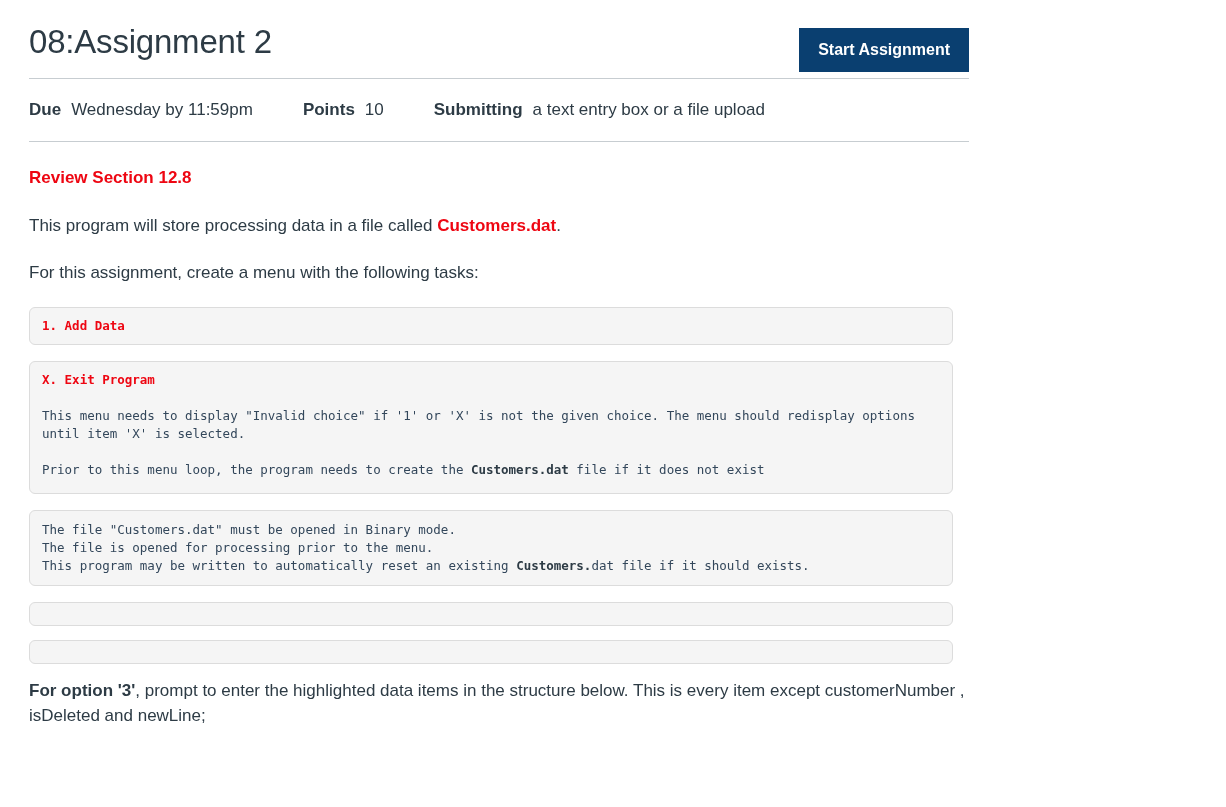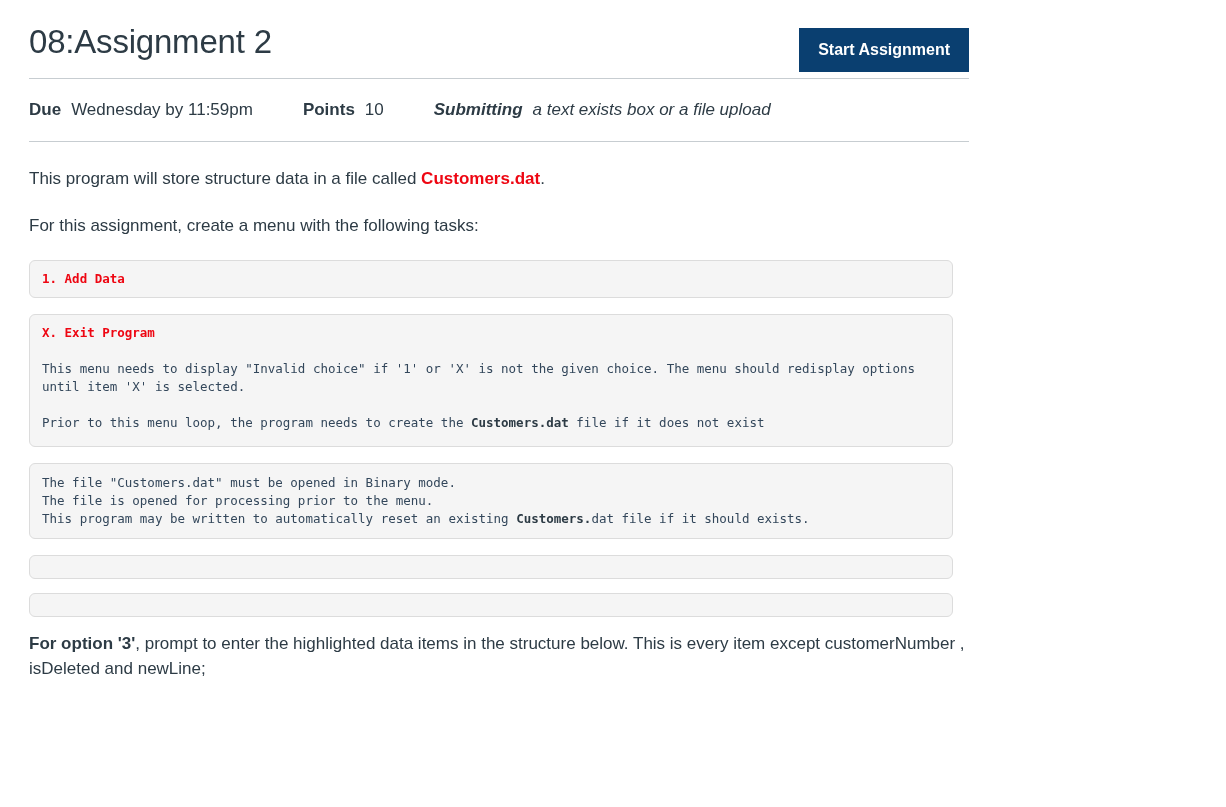--- a/index.html
+++ b/index.html
@@ -63,21 +63,21 @@
     margin: 0;
   }
   .meta-strip {
     display: flex;
     align-items: baseline;
     padding: 19px 0 20px 0;
     font-size: 17px;
     line-height: 23px;
   }
   .meta-group { display: flex; align-items: flex-end; margin-right: 50px; }
-  .meta-group:last-child { margin-right: 0; font-style: italic; }
+  .meta-group:last-child { margin-right: 0; }
   .meta-label {
     font-weight: 700;
     color: #2d3b45;
     margin-right: 10px;
     white-space: nowrap;
   }
   .meta-value {
     font-weight: 400;
     color: #2d3b45;
     white-space: nowrap;
@@ -142,30 +142,31 @@
     <div class="meta-group">
       <span class="meta-label">Due</span>
       <span class="meta-value">Wednesday by 11:59pm</span>
     </div>
     <div class="meta-group">
       <span class="meta-label">Points</span>
       <span class="meta-value">10</span>
     </div>
     <div class="meta-group">
       <span class="meta-label">Submitting</span>
-      <span class="meta-value">a text exists box or a file upload</span>
+      <span class="meta-value">a text entry box or a file upload</span>
     </div>
   </div>
 
   <hr class="rule">
 
   <div class="description">
 
+    <p class="desc-heading">Review Section 12.8</p>
 
-    <p class="desc-para"><span>This program will store structure data in a file called </span><span class="red-strong">Customers.dat</span><span>.</span></p>
+    <p class="desc-para"><span>This program will store processing data in a file called </span><span class="red-strong">Customers.dat</span><span>.</span></p>
 
     <p class="desc-para">For this assignment, create a menu with the following tasks:</p>
 
     <div class="codebox menu-item"><span class="code-line kw">1. Add Data</span></div>
 
     <div class="codebox exit-block"><span class="code-line kw">X. Exit Program</span><span class="code-spacer"></span><span class="code-line">This menu needs to display "Invalid choice" if '1' or 'X' is not the given choice. The menu should redisplay options until item 'X' is selected.</span><span class="code-spacer"></span><span class="code-line"><span>Prior to this menu loop, the program needs to create the </span><span class="mono-b">Customers.dat</span><span> file if it does not exist</span></span></div>
 
     <div class="codebox"><span class="code-line">The file "Customers.dat" must be opened in Binary mode.</span><span class="code-line">The file is opened for processing prior to the menu.</span><span class="code-line"><span>This program may be written to automatically reset an existing </span><span class="mono-b">Customers.</span><span>dat file if it should exists.</span></span></div>
 
     <div class="codebox empty"></div>

